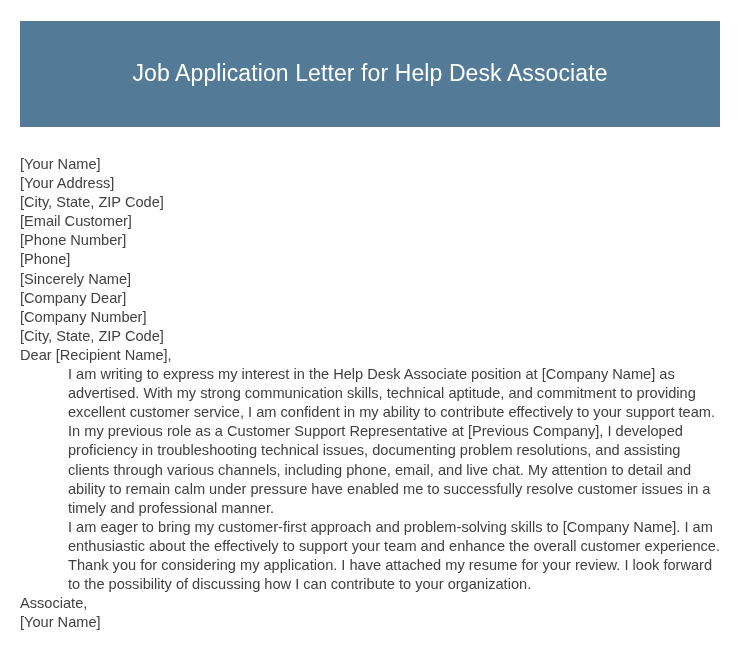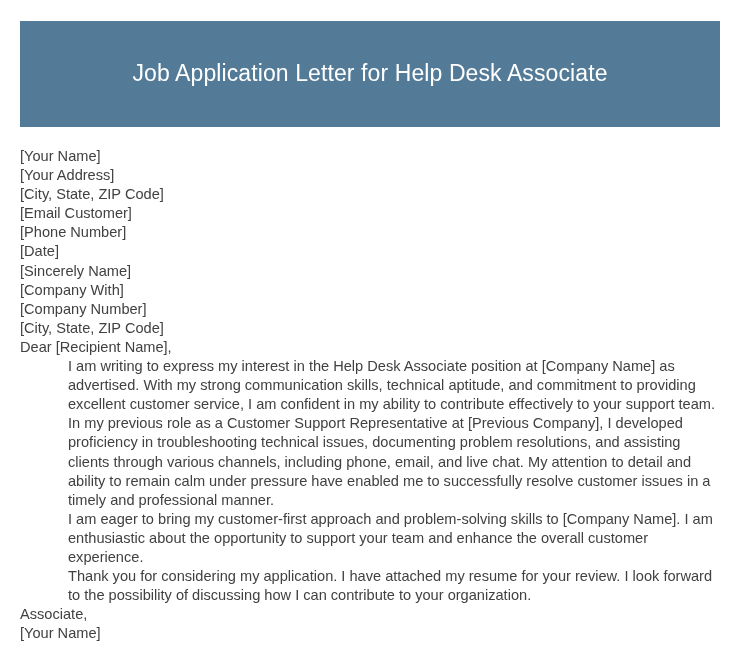--- a/index.html
+++ b/index.html
@@ -33,21 +33,21 @@
     color: #ffffff;
     font-size: 23px;
     font-weight: 400;
     line-height: 1.2;
     letter-spacing: 0.1px;
     text-align: center;
     font-family: "Liberation Sans", sans-serif;
   }
   .letter-body {
     margin: 0 20px;
-    padding-top: 20px;
+    padding-top: 28px;
     width: 700px;
     box-sizing: border-box;
   }
   .letter-line,
   .letter-paragraph {
     color: #414141;
     font-size: 14.6px;
     line-height: 19.1px;
     font-family: "Liberation Sans", sans-serif;
     margin: 0;
@@ -70,34 +70,34 @@
   </div>
 
   <div class="letter-body">
 
     <div>
       <div class="letter-line">[Your Name]</div>
       <div class="letter-line">[Your Address]</div>
       <div class="letter-line">[City, State, ZIP Code]</div>
       <div class="letter-line">[Email Customer]</div>
       <div class="letter-line">[Phone Number]</div>
-      <div class="letter-line">[Date]</div>
+      <div class="letter-line">[Phone]</div>
     </div>
 
     <div>
       <div class="letter-line">[Sincerely Name]</div>
-      <div class="letter-line">[Company With]</div>
+      <div class="letter-line">[Company Dear]</div>
       <div class="letter-line">[Company Number]</div>
       <div class="letter-line">[City, State, ZIP Code]</div>
     </div>
 
     <div class="letter-line">Dear [Recipient Name],</div>
 
     <p class="letter-paragraph">I am writing to express my interest in the Help Desk Associate position at [Company Name] as advertised. With my strong communication skills, technical aptitude, and commitment to providing excellent customer service, I am confident in my ability to contribute effectively to your support team.</p>
     <p class="letter-paragraph">In my previous role as a Customer Support Representative at [Previous Company], I developed proficiency in troubleshooting technical issues, documenting problem resolutions, and assisting clients through various channels, including phone, email, and live chat. My attention to detail and ability to remain calm under pressure have enabled me to successfully resolve customer issues in a timely and professional manner.</p>
-    <p class="letter-paragraph">I am eager to bring my customer-first approach and problem-solving skills to [Company Name]. I am enthusiastic about the opportunity to support your team and enhance the overall customer experience.</p>
+    <p class="letter-paragraph">I am eager to bring my customer-first approach and problem-solving skills to [Company Name]. I am enthusiastic about the effectively to support your team and enhance the overall customer experience.</p>
     <p class="letter-paragraph">Thank you for considering my application. I have attached my resume for your review. I look forward to the possibility of discussing how I can contribute to your organization.</p>
 
     <div class="letter-line">Associate,</div>
     <div class="letter-line">[Your Name]</div>
 
   </div>
 </div>
 
 </body></html>

